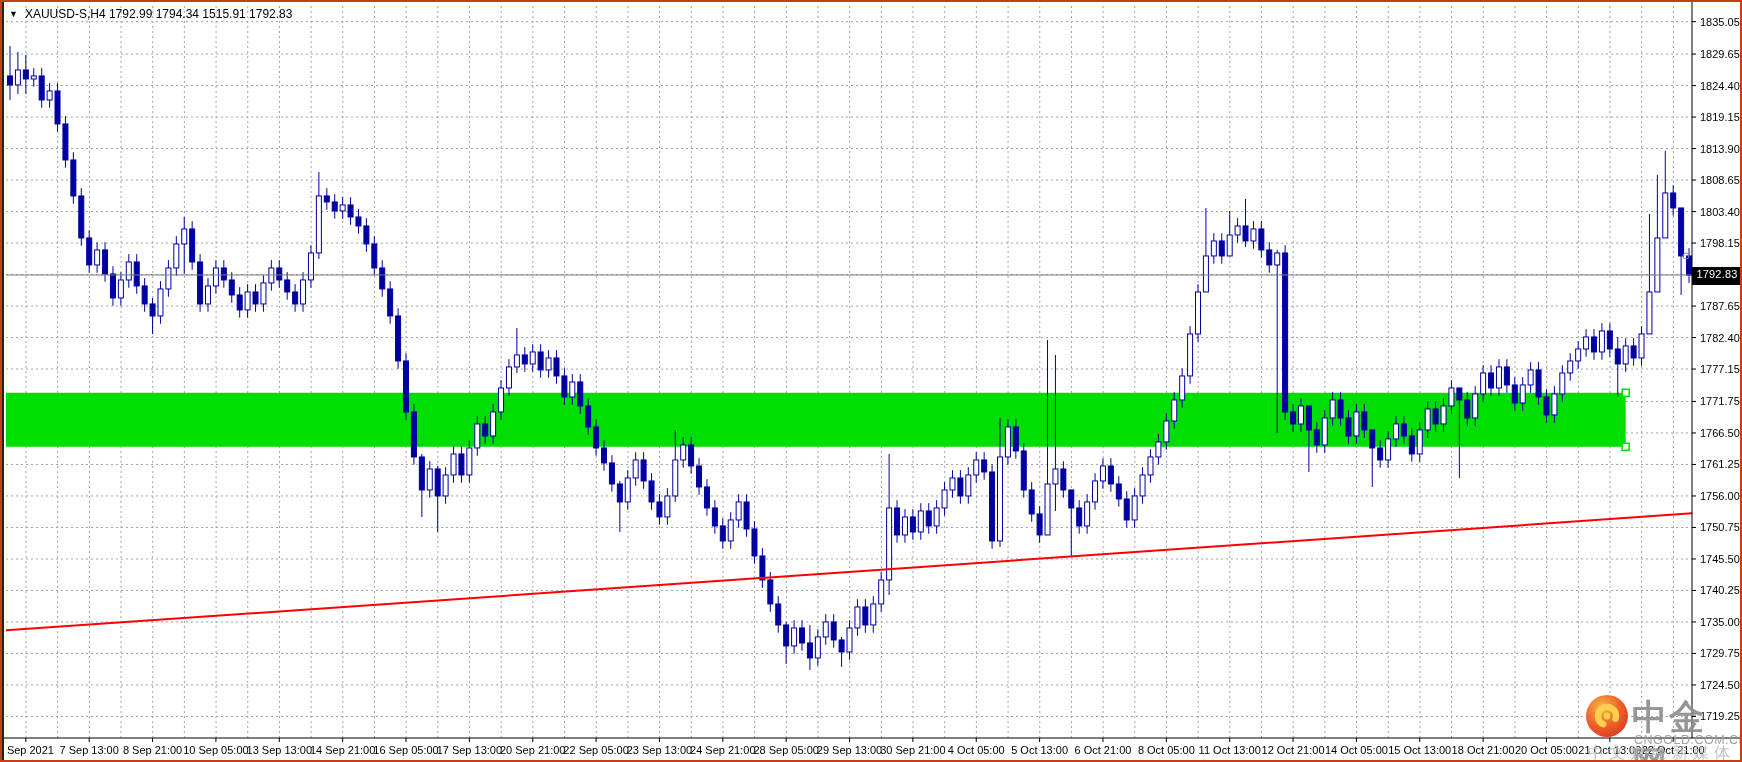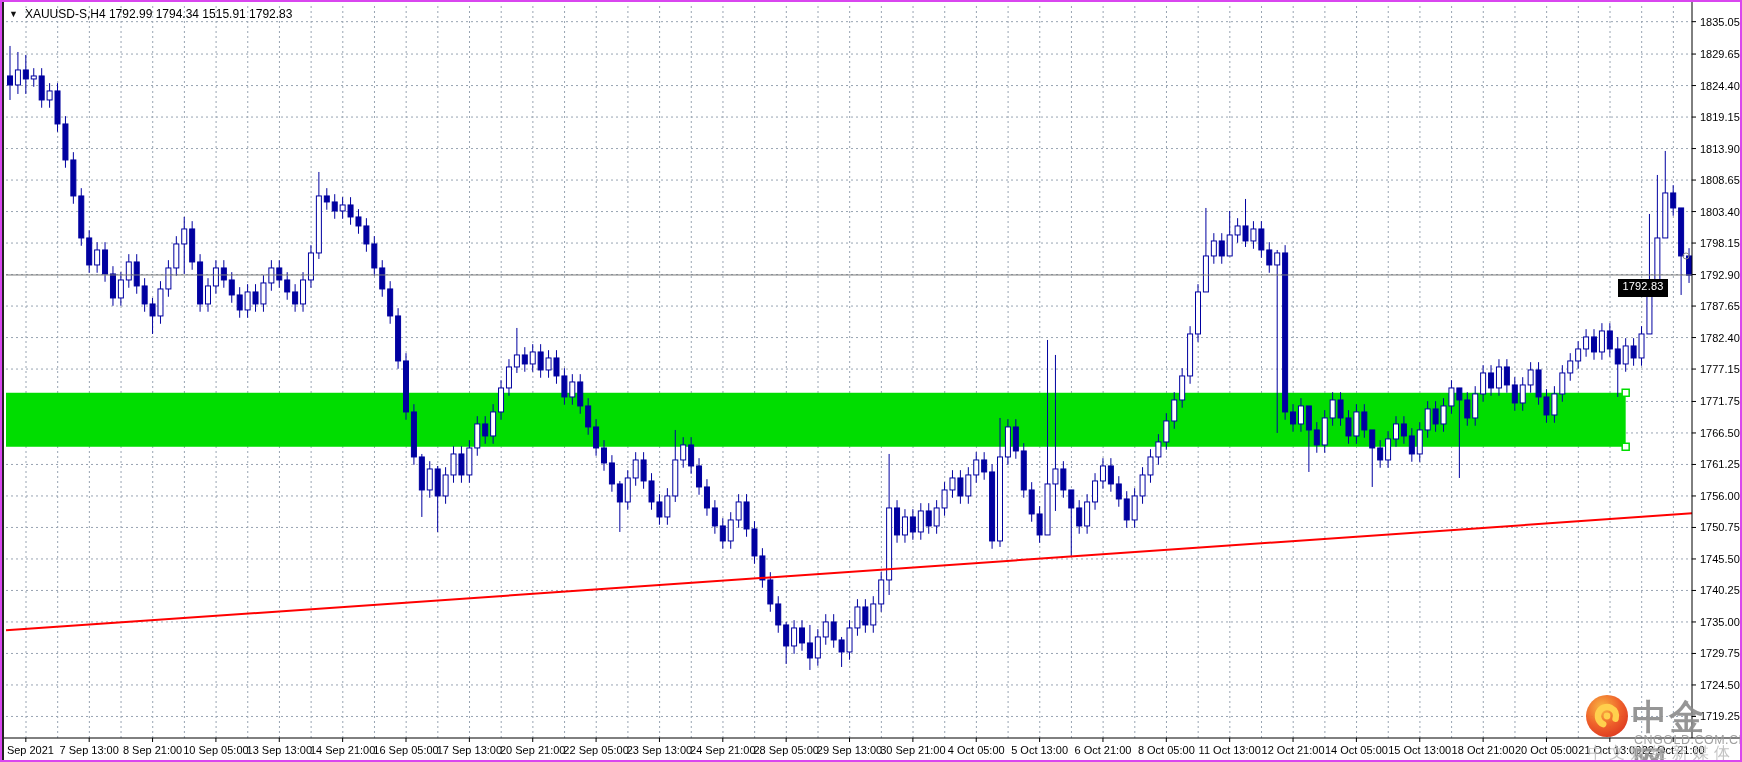--- a/index.html
+++ b/index.html
@@ -1,30 +1,30 @@
 <!DOCTYPE html>
 <html><head>
 <meta charset="utf-8">
 <style>
   html,body{margin:0;padding:0;background:#ddd;}
   .window{
     position:relative;width:1742px;height:762px;box-sizing:border-box;
-    border:2px solid #d946ef;background:#fff;overflow:hidden;
+    border:2px solid #c2410c;background:#fff;overflow:hidden;
     font-family:"Liberation Sans",sans-serif;
   }
   .window:after{content:"";position:absolute;left:0;top:0;width:2px;height:100%;background:#222;}
   svg.plot{position:absolute;left:0;top:0;}
   .hdr{
     position:absolute;left:7px;top:5px;display:flex;align-items:center;gap:7px;
     font-size:12px;color:#000;white-space:nowrap;z-index:5;
   }
   .hdr .tri{font-size:9px;line-height:10px;color:#111;cursor:pointer;}
   .ptag{
-    position:absolute;left:1616px;width:50px;height:18px;background:#000;color:#fff;
-    font-size:11px;line-height:15px;text-align:center;z-index:6;letter-spacing:.2px;margin-top:12px;
+    position:absolute;left:1690px;width:50px;height:18px;background:#000;color:#fff;
+    font-size:11px;line-height:15px;text-align:center;z-index:6;letter-spacing:.2px;
   }
   .wm{position:absolute;left:0;top:0;width:100%;height:100%;pointer-events:none;z-index:7;}
   .wm-logo{position:absolute;left:1582px;top:691px;}
   .wm-cn{
     position:absolute;left:1630px;top:692px;font-size:35px;font-weight:bold;
     color:#8e8e8e;letter-spacing:2px;opacity:.92;
   }
   .wm-domain{
     position:absolute;left:1632px;top:731px;font-size:12.5px;color:#9c9c9c;
     letter-spacing:.5px;opacity:.95;

